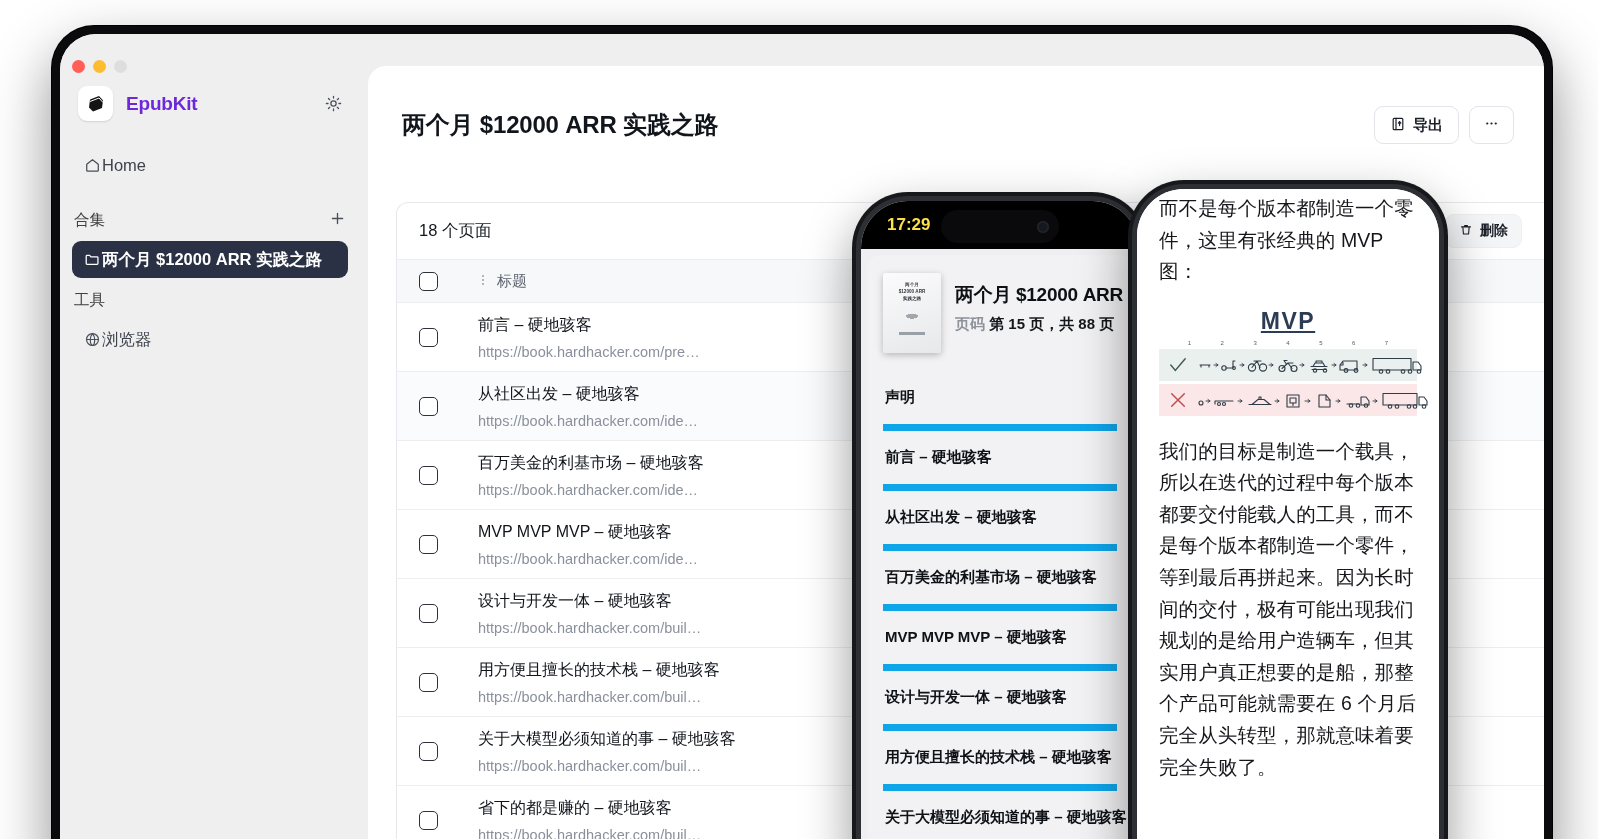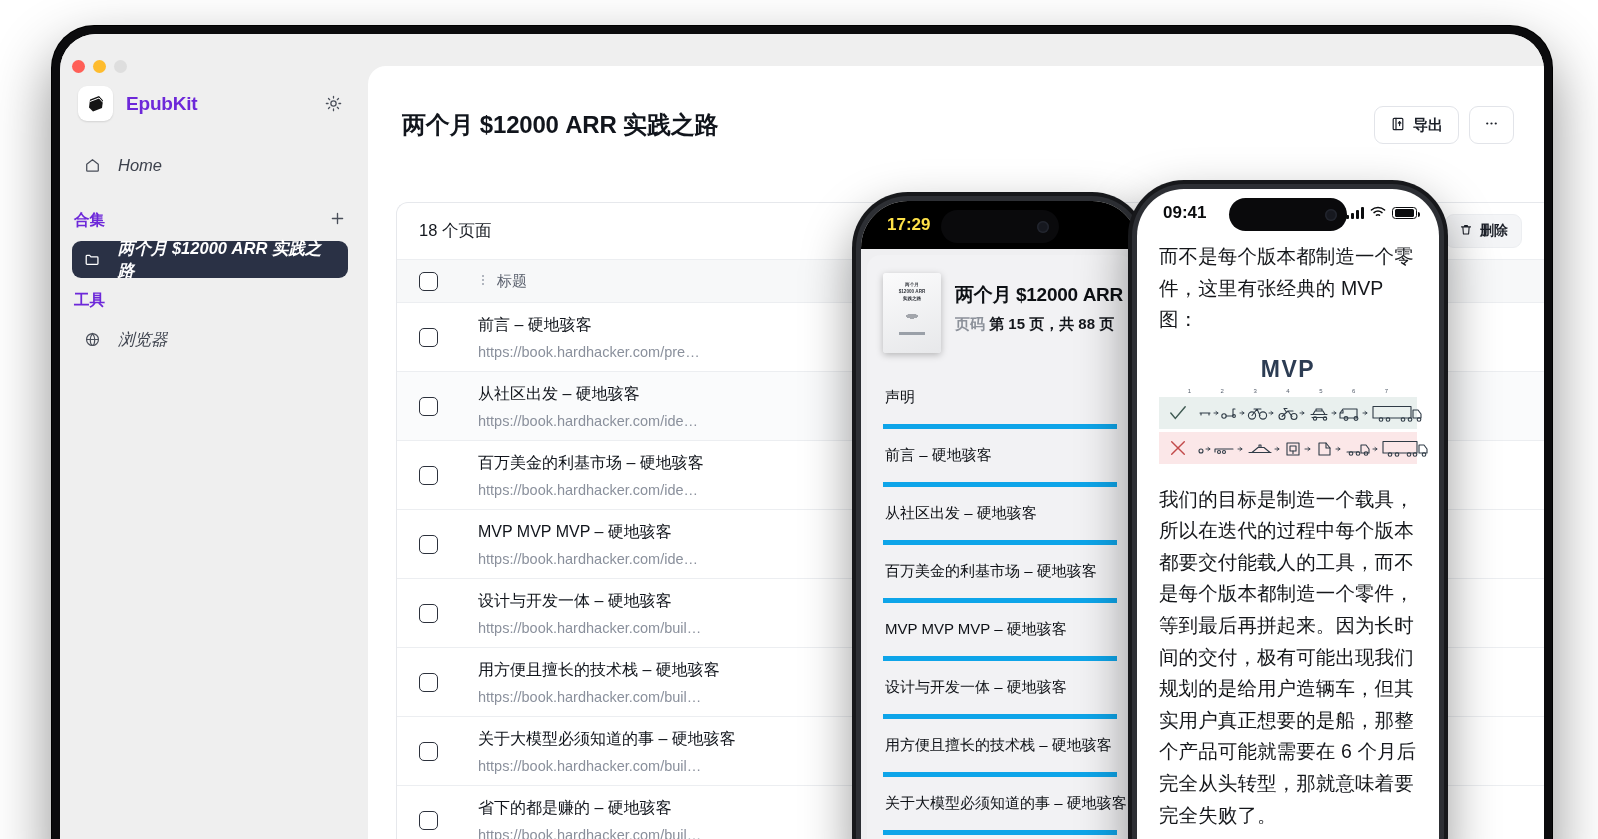--- a/index.html
+++ b/index.html
@@ -30,30 +30,30 @@
   .brand-logo{
     width:35px;height:35px;border-radius:9px;background:#fff;
     display:flex;align-items:center;justify-content:center;
     box-shadow:0 1px 2px rgba(0,0,0,.12);
   }
   .brand-name{ font-size:19px; font-weight:bold; color:#6d28d9; letter-spacing:-.2px; flex:1; }
   .brand-sun{ color:#4a4f5a; display:flex; align-items:center; }
 
   .nav{ padding:26px 12px 0 12px; }
   .nav-item{
-    display:flex; align-items:center; gap:16px;
+    display:flex; align-items:center; gap:0;
     height:37px; padding:0 12px; border-radius:9px;
-    font-size:16.5px; color:#3d424d;font-style:italic;
+    font-size:16.5px; color:#3d424d;
   }
   .nav-item.active{ background:#2a3145; color:#ffffff; font-weight:bold; }
   .nav-item .ic{ display:flex; align-items:center; width:18px; }
 
   .group-head{
     display:flex; align-items:center; justify-content:space-between;
-    padding:26px 14px 10px 14px; font-size:15.5px; color:#6d28d9; font-weight:700;
+    padding:26px 14px 10px 14px; font-size:15.5px; color:#404040; font-weight:400;
   }
   .group-head.mt{ padding-top:12px; }
   .plus{ color:#4a4f5a; cursor:default; }
 
   
   .content{ position:absolute; left:300px; top:0; right:0; bottom:0; background:#efefef; }
   .content-card{
     position:absolute; left:8px; top:32px; right:0; bottom:0;
     background:#ffffff; border-radius:18px 0 0 0;
   }
@@ -142,28 +142,28 @@
     box-shadow:0 2px 7px rgba(0,0,0,.25); padding:9px 5px 0 5px; overflow:hidden;
   }
   .cover-t{ font-size:4.6px; font-weight:bold; color:#33363d; text-align:center; line-height:1.5; }
   .cover-mark{ margin:9px auto 0 auto; width:22px;height:7px;
     background:radial-gradient(ellipse at 50% 60%, #6e737c 0 40%, transparent 41%); opacity:.6; }
   .cover-bar{ margin:13px auto 0; width:26px;height:3px;background:#9aa0a8; }
   .lp-btitle{ font-size:19px; font-weight:bold; color:#0d1014; white-space:nowrap; letter-spacing:-.3px; }
   .lp-page{ margin-top:7px; font-size:15px; color:#14171c; white-space:nowrap;font-weight:bold; }
   .lp-page .lbl{ color:#8d929b; }
   .lp-list{ margin-top:18px; }
-  .lp-li{ padding:17px 2px; font-size:15px; font-weight:normal; color:#0e1116;
-    border-bottom:5px solid #0ea5e9; white-space:nowrap; }
+  .lp-li{ padding:17px 2px; font-size:15px; font-weight:bold; color:#0e1116;
+    border-bottom:7px solid #0ea5e9; white-space:nowrap; }
 
   
   .rp-body{ background:#fff; height:100%; padding:4px 22px 0 22px; overflow:hidden; }
   .rp-p{ font-size:19.5px; line-height:1.62; color:#15171b; margin-bottom:20px; letter-spacing:.1px; }
   .mvp{ margin:12px 0 20px 0; }
-  .mvp-title{ text-align:center; font-size:23px; font-weight:bold; color:#2c3c53; letter-spacing:1.5px; }
+  .mvp-title{ text-align:center; font-size:23px; font-weight:bold; color:#2c3c53; letter-spacing:1.5px;text-decoration:underline; }
   .mvp-nums{ display:flex; justify-content:space-around; padding:0 14px; margin-top:5px; }
   .mvp-nums span{ font-size:6px; color:#57606e; }
   .mvp-row{ display:flex; align-items:center; gap:4px; padding:4px 6px; margin-top:3px; }
   .mvp-row.good{ background:#e9f0ee; }
   .mvp-row.bad{ background:#fbe7e8; }
   .mvp-mark{ width:26px; flex:0 0 26px; display:flex; align-items:center; justify-content:center; }
   .mvp-strip{ flex:1; display:flex; align-items:center; justify-content:space-between; }
 </style>
 </head>
 <body>
@@ -417,44 +417,20 @@
 
         </div>
       </div>
     </div>
   </div>
 
   <div class="phone phone-right">
     <div class="bezel"></div>
     <div class="scr">
 
-      <div class="status">
-        <span class="time">09:41</span>
-        <span class="island">
-            <span class="lens"></span>
-          </span>
-        <span class="right">
-          <span class="bars">
-            <i style="height:4px"></i>
-              <i style="height:6.5px"></i>
-              <i style="height:9px"></i>
-              <i style="height:12px"></i>
-          </span>
-          <span>
-            <svg width="16" height="12" viewBox="0 0 18 13" fill="none" stroke="#0b0c0e" stroke-width="1.7" stroke-linecap="round">
-              <path d="M1.6 4.2a11 11 0 0 1 14.8 0"></path>
-              <path d="M4.5 7.2a7 7 0 0 1 9 0"></path>
-              <path d="M7.3 10.1a3 3 0 0 1 3.4 0"></path>
-            </svg>
-          </span>
-          <span class="batt">
-              <i></i>
-            </span>
-        </span>
-      </div>
 
       <div class="rp-body">
         <p class="rp-p">而不是每个版本都制造一个零件，这里有张经典的 MVP 图：</p>
 
         <div class="mvp">
           <div class="mvp-title">MVP</div>
           <div class="mvp-nums">
             <span>1</span>
             <span>2</span>
             <span>3</span>

